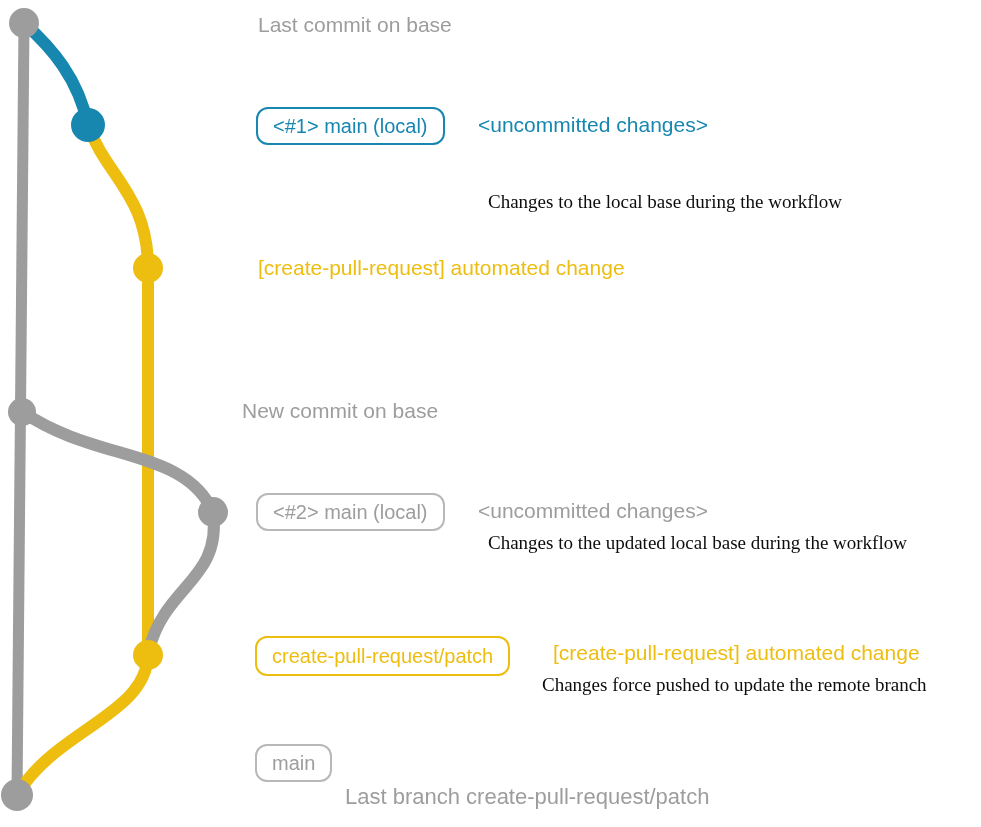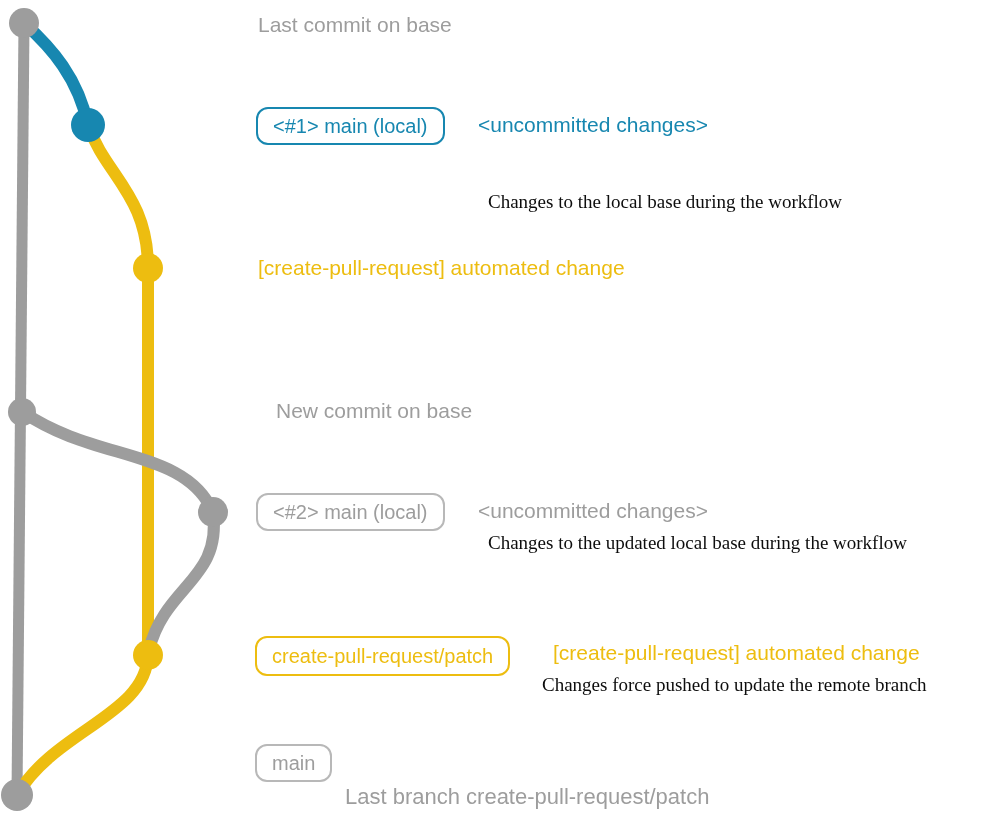--- a/index.html
+++ b/index.html
@@ -86,21 +86,21 @@
   <div class="abs plain-label" style="left:258px;top:12px;">Last commit on base</div>
 
   <div class="abs badge teal" style="left:256px;top:107px;">
     <span>&lt;#1&gt; main (local)</span>
   </div>
   <div class="abs row-title teal" style="left:478px;top:112px;">&lt;uncommitted changes&gt;</div>
   <div class="abs caption" style="left:488px;top:144px;margin-top:46px;">Changes to the local base during the workflow</div>
 
   <div class="abs row-title yellow" style="left:258px;top:255px;">[create-pull-request] automated change</div>
 
-  <div class="abs plain-label" style="left:276px;top:398px;">New commit on base</div>
+  <div class="abs plain-label" style="left:242px;top:398px;">New commit on base</div>
 
   <div class="abs badge gray" style="left:256px;top:493px;">
     <span>&lt;#2&gt; main (local)</span>
   </div>
   <div class="abs row-title gray" style="left:478px;top:498px;">&lt;uncommitted changes&gt;</div>
   <div class="abs caption" style="left:488px;top:531px;">Changes to the updated local base during the workflow</div>
 
   <div class="abs badge yellow" style="left:255px;top:636px;">
     <span>create-pull-request/patch</span>
   </div>

